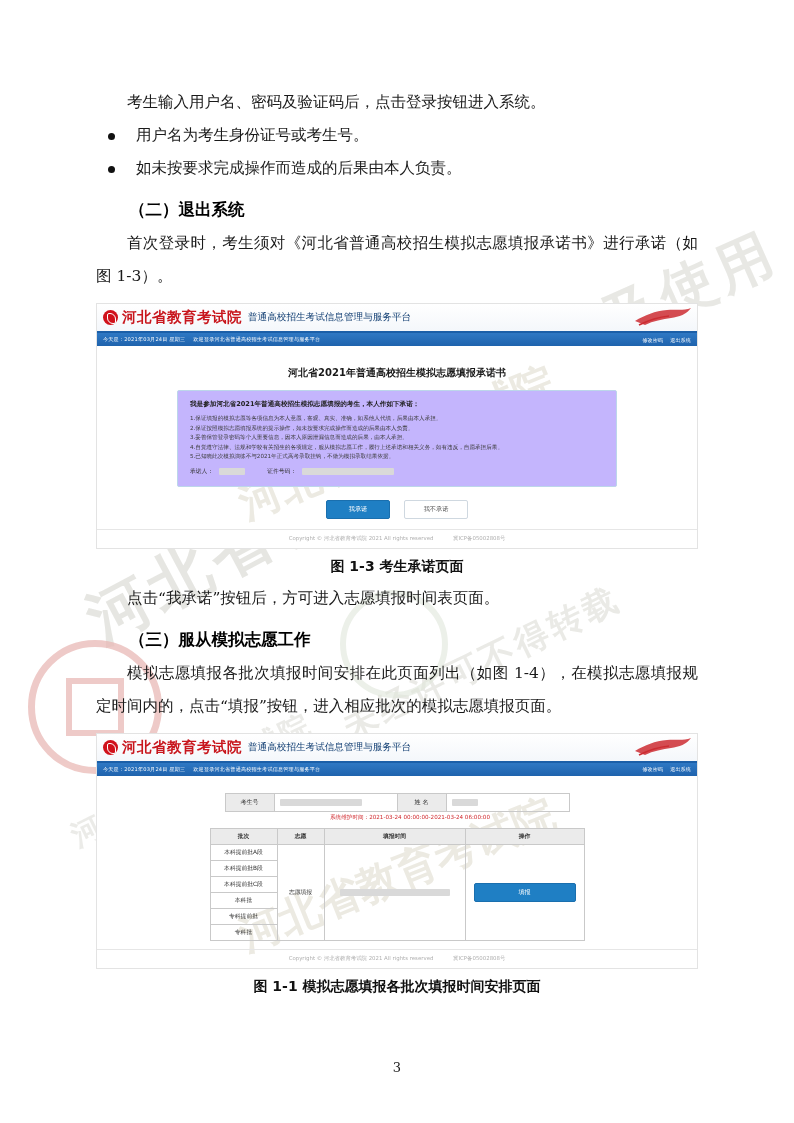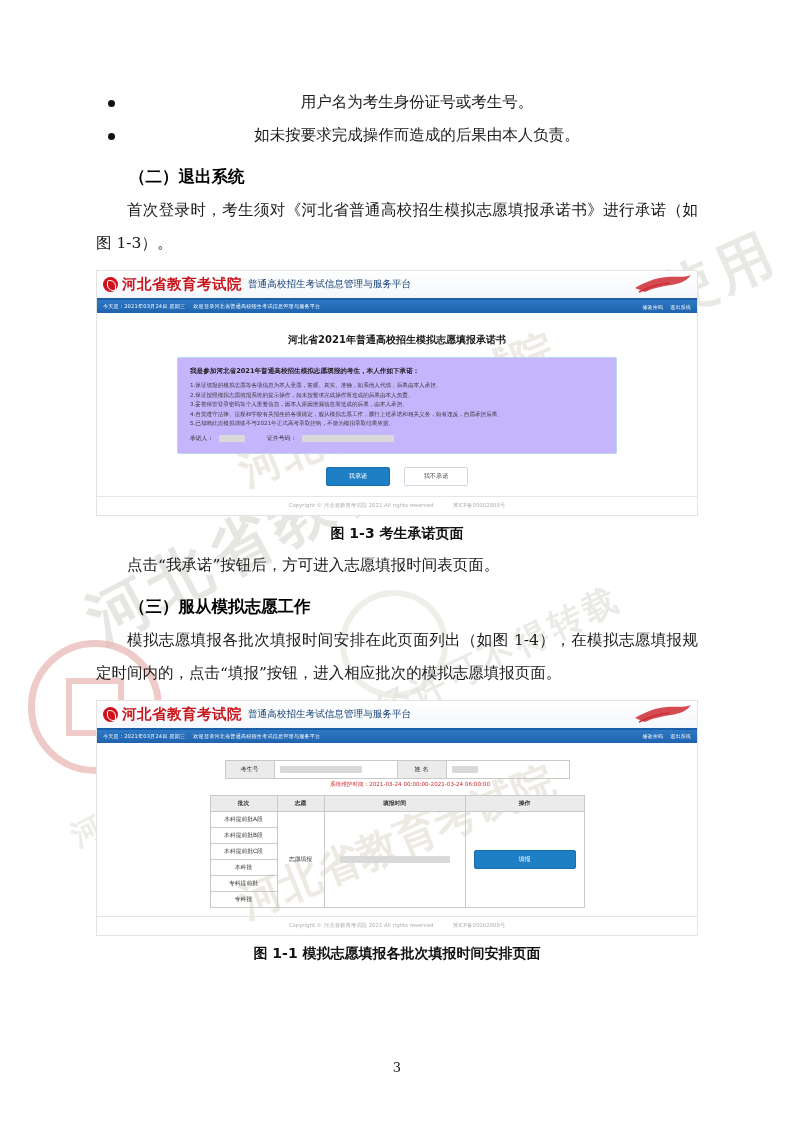--- a/index.html
+++ b/index.html
@@ -38,21 +38,21 @@
   .content{position:relative;z-index:2;padding:0 96px;}
   p.body{
     font-family:"DejaVu Serif","Liberation Serif",serif;
     font-size:15.5px;line-height:33px;color:#1a1a1a;margin:0;text-align:justify;
   }
   p.indent{text-indent:2em;}
   .bullets{list-style:none;margin:0;padding:0;}
   .bullets li{
     font-family:"DejaVu Serif","Liberation Serif",serif;
     font-size:15.5px;line-height:33px;color:#1a1a1a;
-    position:relative;padding-left:40px;text-align:center;
+    position:relative;padding-left:40px;
   }
   .bullets li:before{
     content:"";position:absolute;left:12px;top:14px;width:7px;height:7px;
     background:#111;border-radius:50%;
   }
   h2.section{
     font-family:"DejaVu Sans","Liberation Sans",sans-serif;
     font-size:16.5px;font-weight:700;color:#000;margin:14px 0 6px 0;text-indent:2em;
   }
   .cap{
@@ -173,20 +173,21 @@
     <div class="wm-text wm-c">未经许可不得转载</div>
     <div class="wm-text wm-d">河北省教育考试院</div>
     <div class="wm-seal"></div>
     <div class="wm-seal2"></div>
   </div>
 
   <div class="content">
 
     <div style="height:86px"></div>
 
+    <p class="body indent">考生输入用户名、密码及验证码后，点击登录按钮进入系统。</p>
 
     <ul class="bullets">
       <li>用户名为考生身份证号或考生号。</li>
       <li>如未按要求完成操作而造成的后果由本人负责。</li>
     </ul>
 
     <h2 class="section">（二）退出系统</h2>
     <p class="body indent">首次登录时，考生须对《河北省普通高校招生模拟志愿填报承诺书》进行承诺（如图 1-3）。</p>
 
     <div class="shot">

